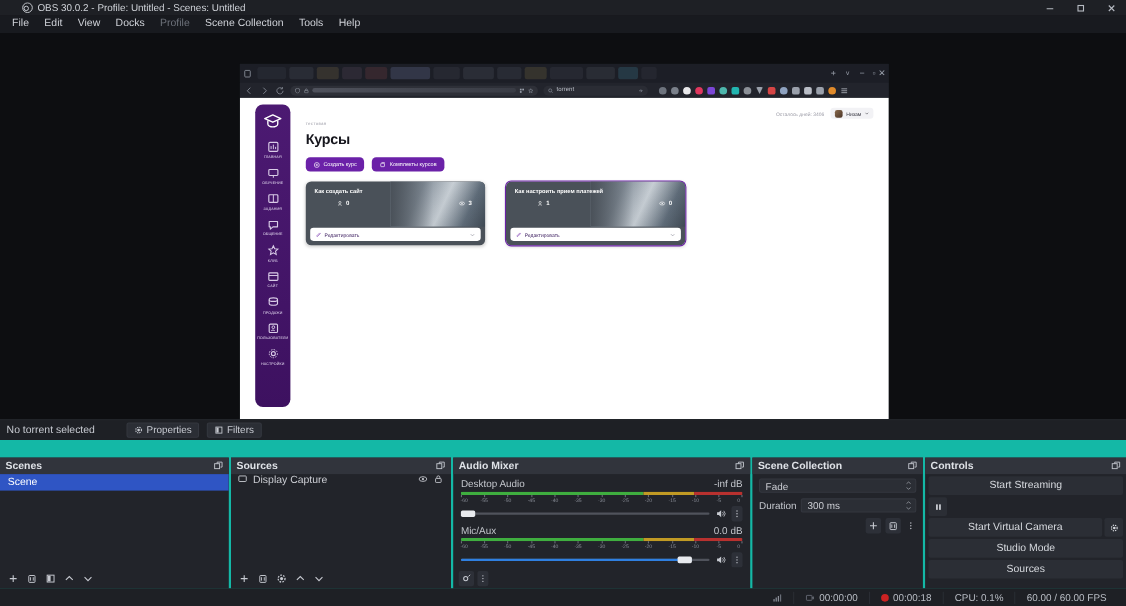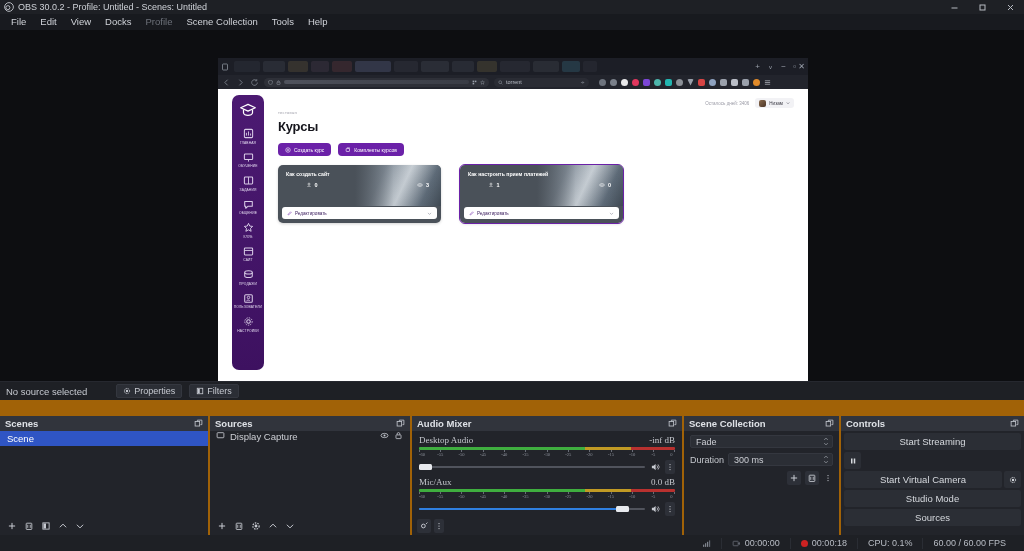--- a/index.html
+++ b/index.html
@@ -9,21 +9,21 @@
     font-family: "Liberation Sans", sans-serif;
     font-size: 11px;
     color: #d4d6db;
     overflow: hidden;
   }
   .app { position: relative; width: 1024px; height: 551px; display: flex; flex-direction: column; }
 
   
   .titlebar {
     height: 14px; background: #1e2025; display: flex; align-items: center;
-    padding-left: 4px; flex: 0 0 14px;
+    padding-left: 20px; flex: 0 0 14px;
   }
   .titlebar .tb-icon { width: 10px; height: 10px; margin-right: 4px; display:block; }
   .titlebar .tb-title { font-size: 9px; color: #cfd2d8; white-space: nowrap; }
   .titlebar .tb-spacer { flex: 1; }
   .win-btns { display: flex; align-items: center; height: 14px; }
   .win-btn { width: 28px; height: 14px; display: flex; align-items: center; justify-content: center; }
   .win-btn svg { display:block; }
 
   
   .menubar {
@@ -120,21 +120,21 @@
     padding: 0 6px; gap: 7px; border-top: 1px solid #26282f;
   }
   .srcbar .nosrc { font-size: 9.5px; color: #c7cad1; margin-right: 22px; }
   .tbtn {
     background: #2b2e35; border: 1px solid #34373f; border-radius: 2px;
     height: 14px; display: flex; align-items: center; gap: 3px;
     padding: 0 6px; font-size: 9px; color: #c7cad1;
   }
 
   
-  .docks { flex: 0 0 131px; display: flex; background: #a16207; gap: 2px; padding: 16px 0 0 0; }
+  .docks { flex: 0 0 131px; display: flex; background: #14b8a6; gap: 2px; padding: 16px 0 0 0; }
   .dock { background: #22242a; display: flex; flex-direction: column; }
   .dock-hd {
     height: 15px; background: #31343c; display: flex; align-items: center;
     justify-content: space-between; padding: 0 5px; flex: 0 0 15px;
   }
   .dock-hd .t { font-size: 9.5px; font-weight: bold; color: #dfe2e7; }
   .dock-body { flex: 1; position: relative; overflow: hidden; }
   .dock-foot { height: 19px; display: flex; align-items: center; gap: 3px; padding-left: 5px; flex: 0 0 19px; }
   .ibtn { width: 14px; height: 14px; display: flex; align-items: center; justify-content: center; border-radius: 2px; }
 
@@ -147,21 +147,21 @@
   .scene-row {
     height: 15px; background: #2f55c4; color: #fff; font-size: 9.5px;
     display: flex; align-items: center; padding-left: 7px;
   }
   .src-row {
     height: 14px; display: flex; align-items: flex-start; padding: 0 7px 0 6px; gap: 5px; font-size: 9.5px; color: #ccced4;
   }
   .src-row .sp { flex: 1; }
 
   
-  .mx { padding: 4px 7px 0 7px; font-family: Liberation Serif, serif; }
+  .mx { padding: 4px 7px 0 7px; }
   .mx-head { display: flex; justify-content: space-between; font-size: 9px; color: #c4c7cd; }
   .meter { margin-top: 2px; height: 3px; border-radius: 1px; display: flex; overflow: hidden; }
   .meter .g { background: #3fae3f; } .meter .y { background: #c19a24; } .meter .r { background: #b8312f; }
   .ticks { position: relative; height: 7px; margin-top: 0px; }
   .tick { position: absolute; top: 0; width: 1px; height: 2px; background: #6a6e78; }
   .tlb { position: absolute; top: 1.5px; font-size: 4.6px; color: #8a8e98; transform: translateX(-50%); }
   .slider-row { display: flex; align-items: center; gap: 5px; margin-top: 3px; }
   .slider { flex: 1; height: 7px; position: relative; display: flex; align-items: center; }
   .s-track { position: absolute; left: 0; right: 0; height: 1.5px; background: #50535c; border-radius: 1px; }
   .s-fill { position: absolute; left: 0; height: 2.5px; background: #2f7fe0; border-radius: 1px; }
@@ -498,21 +498,21 @@
           <div class="pagefoot">
             <span>Работает на </span><b>Инфоплатформе</b>
           </div>
         </div>
       </div>
 
     </div>
   </div>
 
   <div class="srcbar">
-    <span class="nosrc">No source selected</span>
+    <span class="nosrc">No torrent selected</span>
     <div class="tbtn">
       <svg width="8" height="8" viewBox="0 0 16 16">
           <circle cx="8" cy="8" r="2.4" fill="#c7cad1"></circle>
           <circle cx="8" cy="8" r="5.2" fill="none" stroke="#c7cad1" stroke-width="2" stroke-dasharray="2.4 1.8"></circle>
         </svg>
       <span>Properties</span>
     </div>
     <div class="tbtn">
       <svg width="8" height="8" viewBox="0 0 16 16">
           <rect x="2.5" y="2.5" width="11" height="11" fill="none" stroke="#c7cad1" stroke-width="1.6"></rect>

